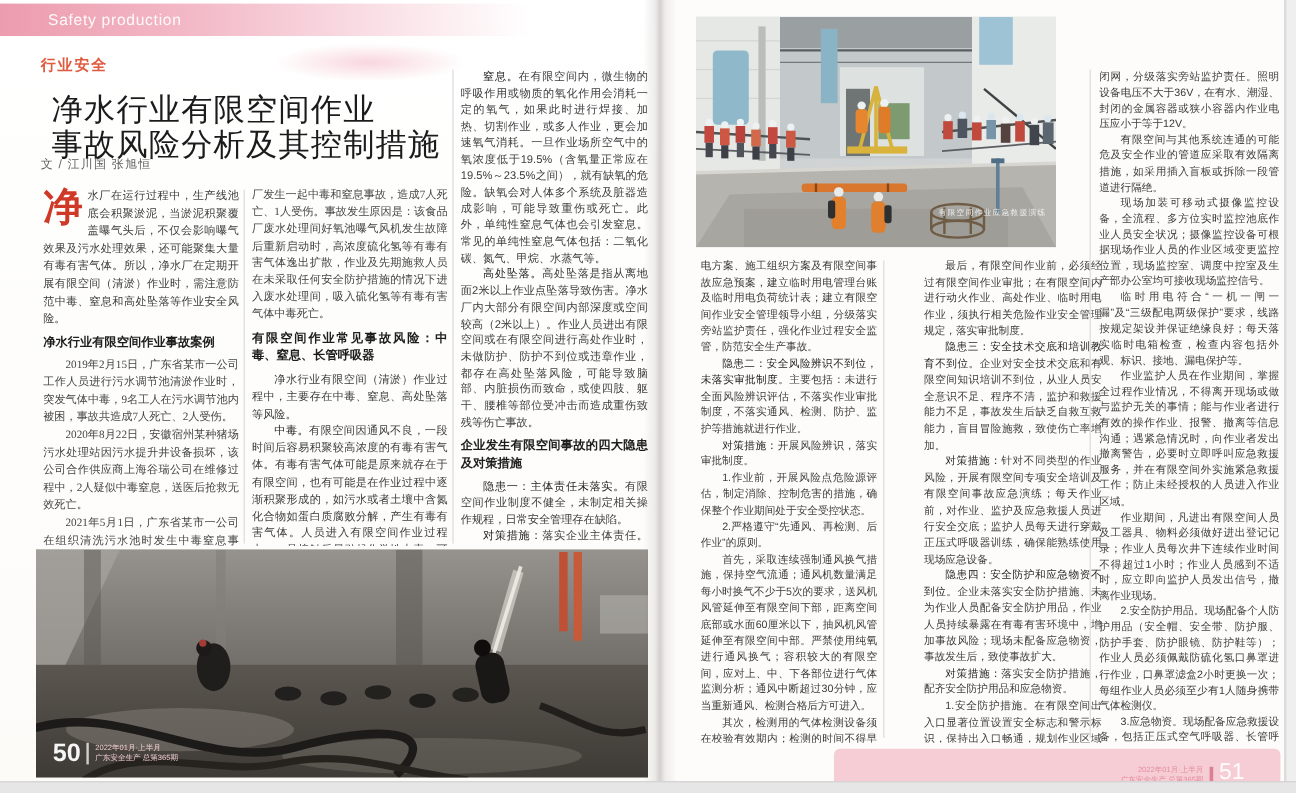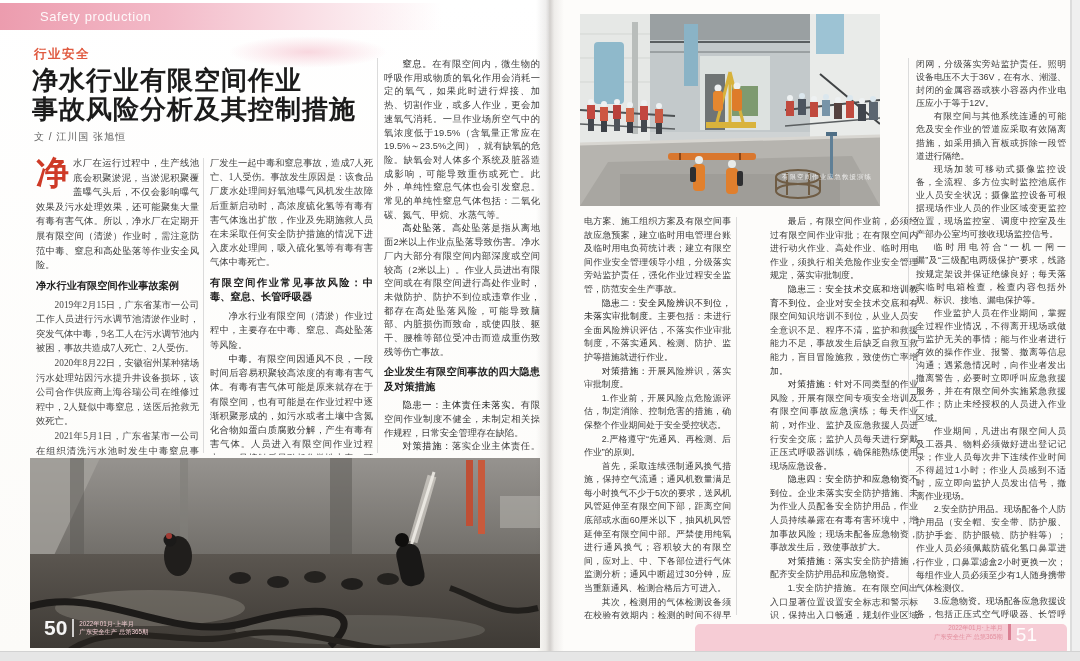--- a/index.html
+++ b/index.html
@@ -9,22 +9,22 @@
   .page-right{left:549px;width:521px;background:#fdfcfa;}
 
   
   .banner{position:absolute;left:0;top:3px;width:552px;height:27px;
     background:linear-gradient(90deg,#ec9cae 0%,#f3bac8 30%,#f9dde4 55%,rgba(255,255,255,0) 80%);}
   .banner-label{position:absolute;left:40px;top:6px;color:rgba(255,255,255,.93);font-size:13px;letter-spacing:.6px;}
   .blob{position:absolute;left:228px;top:36px;width:160px;height:32px;border-radius:50%;
     background:radial-gradient(ellipse at center,rgba(243,182,196,.55),rgba(243,182,196,0) 70%);}
 
   .section-label{position:absolute;left:34px;top:46px;font-size:12.5px;font-weight:bold;color:#e05a40;letter-spacing:1.5px;}
-  .title{position:absolute;left:32px;top:66px;margin:0;font-size:26px;line-height:29px;color:#1b1b1b;
-    letter-spacing:1px;font-weight:bold;}
+  .title{position:absolute;left:32px;top:66px;margin:11px;font-size:26px;line-height:29px;color:#1b1b1b;
+    letter-spacing:1px;font-weight:normal;}
   .byline{position:absolute;left:34px;top:130px;font-size:10px;color:#5f5f5f;letter-spacing:1px;}
 
   
   .col{position:absolute;overflow:hidden;color:#3c3c3c;text-align:justify;}
   .colL1{left:36px;top:156px;width:163px;height:299px;font-size:9.3px;line-height:14.6px;}
   .colL2{left:210px;top:156px;width:163px;height:299px;font-size:9.3px;line-height:14.2px;}
   .colL3{left:384px;top:58px;width:156px;height:397px;font-size:9.3px;line-height:13.7px;}
   .colR1{left:35px;top:215px;width:147px;height:404px;font-size:8.9px;line-height:13.6px;}
   .colR2{left:193px;top:215px;width:148px;height:404px;font-size:8.9px;line-height:13.6px;margin-left:28px;}
   .colR3{left:367px;top:58px;width:150px;height:561px;font-size:8.9px;line-height:13.1px;}
@@ -47,21 +47,21 @@
   .photo-left{position:absolute;left:30px;top:458px;width:510px;height:190px;overflow:hidden;background:#6f6c66;}
   .photo-right{position:absolute;left:31px;top:14px;width:300px;height:192px;overflow:hidden;background:#cfd3d4;}
   .photo-caption{position:absolute;right:8px;bottom:24px;color:rgba(255,255,255,.8);font-size:6.5px;letter-spacing:1px;}
 
   
   .pg-left-footer{position:absolute;left:14px;bottom:8px;display:flex;align-items:center;}
   .pg-num{font-size:21px;color:#ffffff;font-weight:bold;opacity:.95;}
   .pg-bar{display:inline-block;width:2px;height:18px;background:rgba(255,255,255,.75);margin:0 5px;}
   .pg-meta{font-size:6.3px;line-height:8.5px;color:#f3cdd3;}
   .footer-band{position:absolute;left:146px;top:624px;width:372px;height:31px;background:#f6ccd5;border-radius:5px;
-    display:flex;align-items:flex-start;justify-content:flex-end;padding-right:30px;box-sizing:border-box;}
+    display:flex;align-items:flex-end;justify-content:flex-end;padding-right:30px;box-sizing:border-box;}
   .footer-band .pg-meta{color:#e28e9d;text-align:right;}
   .footer-band .pg-bar{background:#da8093;width:3px;height:16px;}
   .footer-band .pg-num{color:#ffffff;font-weight:normal;font-size:19px;}
 
   .fold{position:absolute;left:536px;top:0;width:28px;height:652px;z-index:6;
     background:linear-gradient(90deg,rgba(0,0,0,0) 0%,rgba(90,80,75,.10) 35%,rgba(60,50,45,.22) 50%,rgba(90,80,75,.09) 65%,rgba(0,0,0,0) 100%);}
   .scan-right{position:absolute;right:0;top:0;width:10px;height:661px;background:#efefef;box-shadow:inset 2px 0 0 #dcdcdc;z-index:7;}
   .scan-bottom{position:absolute;left:0;bottom:0;width:1080px;height:9px;background:#e6e6e6;border-top:1px solid #d2d2d2;z-index:7;}
 </style>
 </head>

